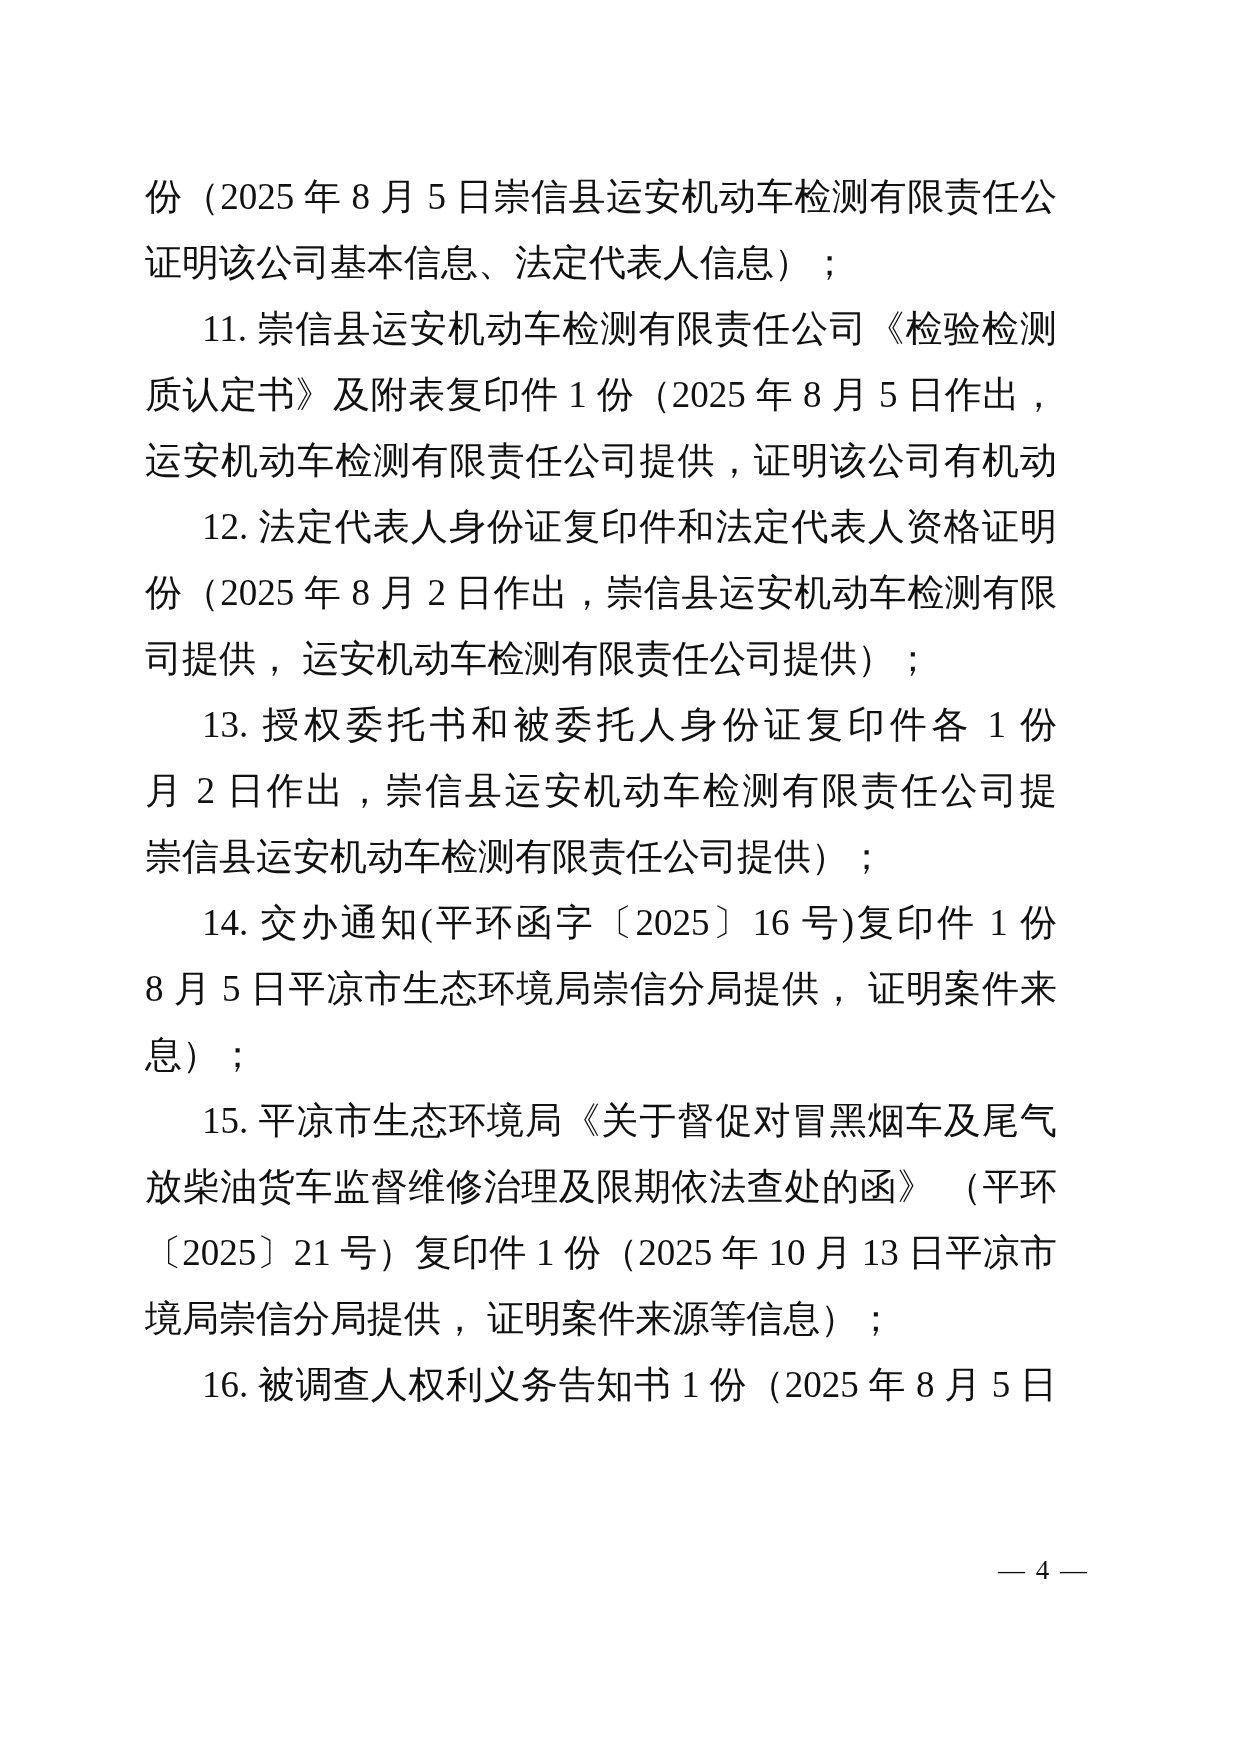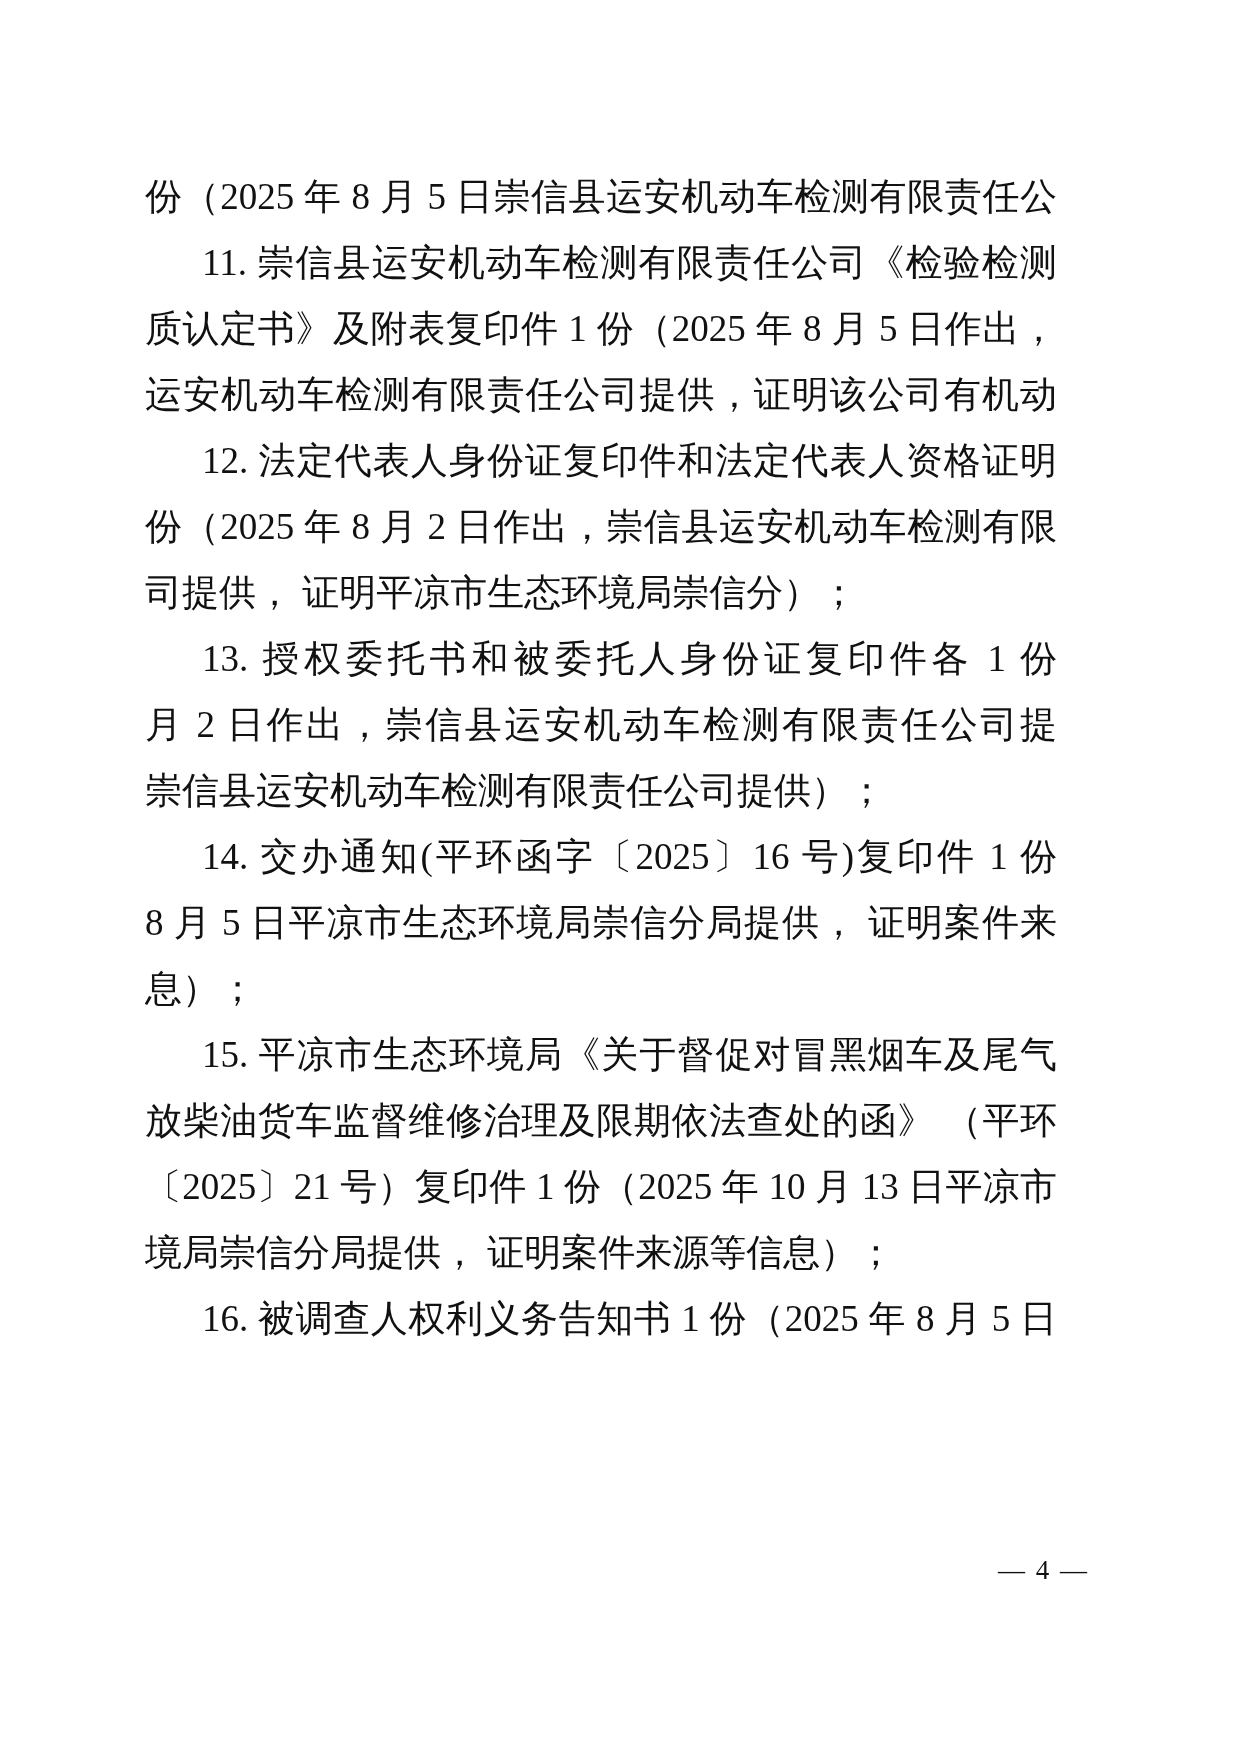--- a/index.html
+++ b/index.html
@@ -46,26 +46,27 @@
     letter-spacing: 2px;
     color: #111111;
   }
 </style>
 </head>
 <body>
 
 <div class="page">
   <div class="doc-body">
       <div class="line fill">份（2025 年 8 月 5 日崇信县运安机动车检测有限责任公司提供，</div>
+      <div class="line">证明该公司基本信息、法定代表人信息）；</div>
       <div class="line fill indent">11. 崇信县运安机动车检测有限责任公司《检验检测机构资</div>
       <div class="line fill">质认定书》及附表复印件 1 份（2025 年 8 月 5 日作出，崇信县</div>
       <div class="line fill">运安机动车检测有限责任公司提供，证明该公司有机动车检验检</div>
       <div class="line fill indent">12. 法定代表人身份证复印件和法定代表人资格证明书各 1</div>
       <div class="line fill">份（2025 年 8 月 2 日作出，崇信县运安机动车检测有限责任公</div>
-      <div class="line">司提供， 证明平凉市生态环境局崇信分）；</div>
+      <div class="line">司提供， 运安机动车检测有限责任公司提供）；</div>
       <div class="line fill indent">13. 授权委托书和被委托人身份证复印件各 1 份（2025 年 8</div>
       <div class="line fill">月 2 日作出，崇信县运安机动车检测有限责任公司提供，证明该</div>
       <div class="line">崇信县运安机动车检测有限责任公司提供）；</div>
       <div class="line fill indent">14. 交办通知(平环函字〔2025〕16 号)复印件 1 份（2025 年</div>
       <div class="line fill">8 月 5 日平凉市生态环境局崇信分局提供， 证明案件来源等信</div>
       <div class="line">息）；</div>
       <div class="line fill indent">15. 平凉市生态环境局《关于督促对冒黑烟车及尾气超标排</div>
       <div class="line fill">放柴油货车监督维修治理及限期依法查处的函》 （平环函字</div>
       <div class="line fill">〔2025〕21 号）复印件 1 份（2025 年 10 月 13 日平凉市生态环</div>
       <div class="line">境局崇信分局提供， 证明案件来源等信息）；</div>

